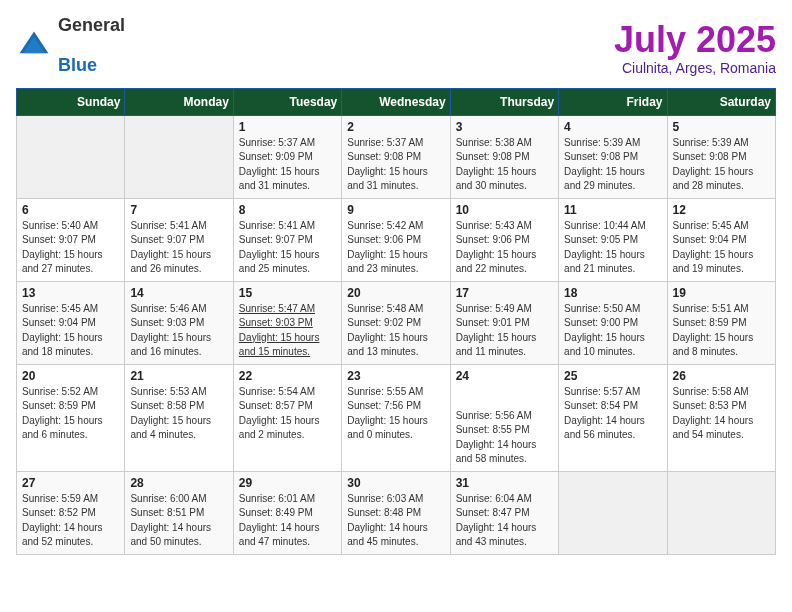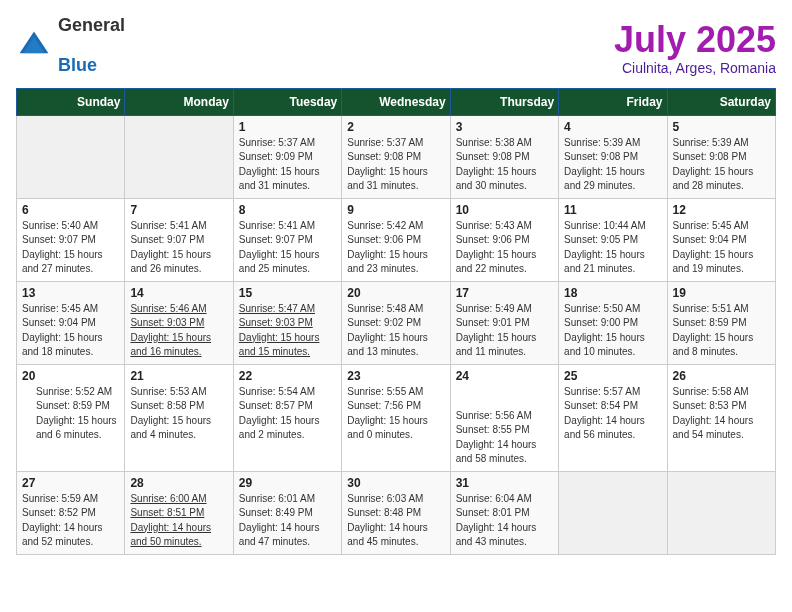--- a/index.html
+++ b/index.html
@@ -208,21 +208,21 @@
       </tr>
       <tr>
         <td>
           <div class="day-number">13</div>
           <div class="day-info" style="white-space: pre-line;">Sunrise: 5:45 AM
 Sunset: 9:04 PM
 Daylight: 15 hours and 18 minutes.</div>
         </td>
         <td>
           <div class="day-number">14</div>
-          <div class="day-info" style="white-space: pre-line; text-decoration: underline;">Sunrise: 5:46 AM
+          <div class="day-info" style="white-space: pre-line;">Sunrise: 5:46 AM
 Sunset: 9:03 PM
 Daylight: 15 hours and 16 minutes.</div>
         </td>
         <td>
           <div class="day-number">15</div>
           <div class="day-info" style="white-space: pre-line; text-decoration: underline;">Sunrise: 5:47 AM
 Sunset: 9:03 PM
 Daylight: 15 hours and 15 minutes.</div>
         </td>
         <td>
@@ -246,21 +246,21 @@
         <td>
           <div class="day-number">19</div>
           <div class="day-info" style="white-space: pre-line;">Sunrise: 5:51 AM
 Sunset: 8:59 PM
 Daylight: 15 hours and 8 minutes.</div>
         </td>
       </tr>
       <tr>
         <td>
           <div class="day-number">20</div>
-          <div class="day-info" style="white-space: pre-line; margin-left: 14px;">Sunrise: 5:52 AM
+          <div class="day-info" style="white-space: pre-line;">Sunrise: 5:52 AM
 Sunset: 8:59 PM
 Daylight: 15 hours and 6 minutes.</div>
         </td>
         <td>
           <div class="day-number">21</div>
           <div class="day-info" style="white-space: pre-line;">Sunrise: 5:53 AM
 Sunset: 8:58 PM
 Daylight: 15 hours and 4 minutes.</div>
         </td>
         <td>
@@ -296,39 +296,39 @@
       </tr>
       <tr>
         <td>
           <div class="day-number">27</div>
           <div class="day-info" style="white-space: pre-line;">Sunrise: 5:59 AM
 Sunset: 8:52 PM
 Daylight: 14 hours and 52 minutes.</div>
         </td>
         <td>
           <div class="day-number">28</div>
-          <div class="day-info" style="white-space: pre-line; text-decoration: underline;">Sunrise: 6:00 AM
+          <div class="day-info" style="white-space: pre-line;">Sunrise: 6:00 AM
 Sunset: 8:51 PM
 Daylight: 14 hours and 50 minutes.</div>
         </td>
         <td>
           <div class="day-number">29</div>
           <div class="day-info" style="white-space: pre-line;">Sunrise: 6:01 AM
 Sunset: 8:49 PM
 Daylight: 14 hours and 47 minutes.</div>
         </td>
         <td>
           <div class="day-number">30</div>
           <div class="day-info" style="white-space: pre-line;">Sunrise: 6:03 AM
 Sunset: 8:48 PM
 Daylight: 14 hours and 45 minutes.</div>
         </td>
         <td>
           <div class="day-number">31</div>
           <div class="day-info" style="white-space: pre-line;">Sunrise: 6:04 AM
-Sunset: 8:01 PM
+Sunset: 8:47 PM
 Daylight: 14 hours and 43 minutes.</div>
         </td>
         <td class="empty-cell"></td>
         <td class="empty-cell"></td>
       </tr>
     </tbody>
 </table>
 
 </body></html>

